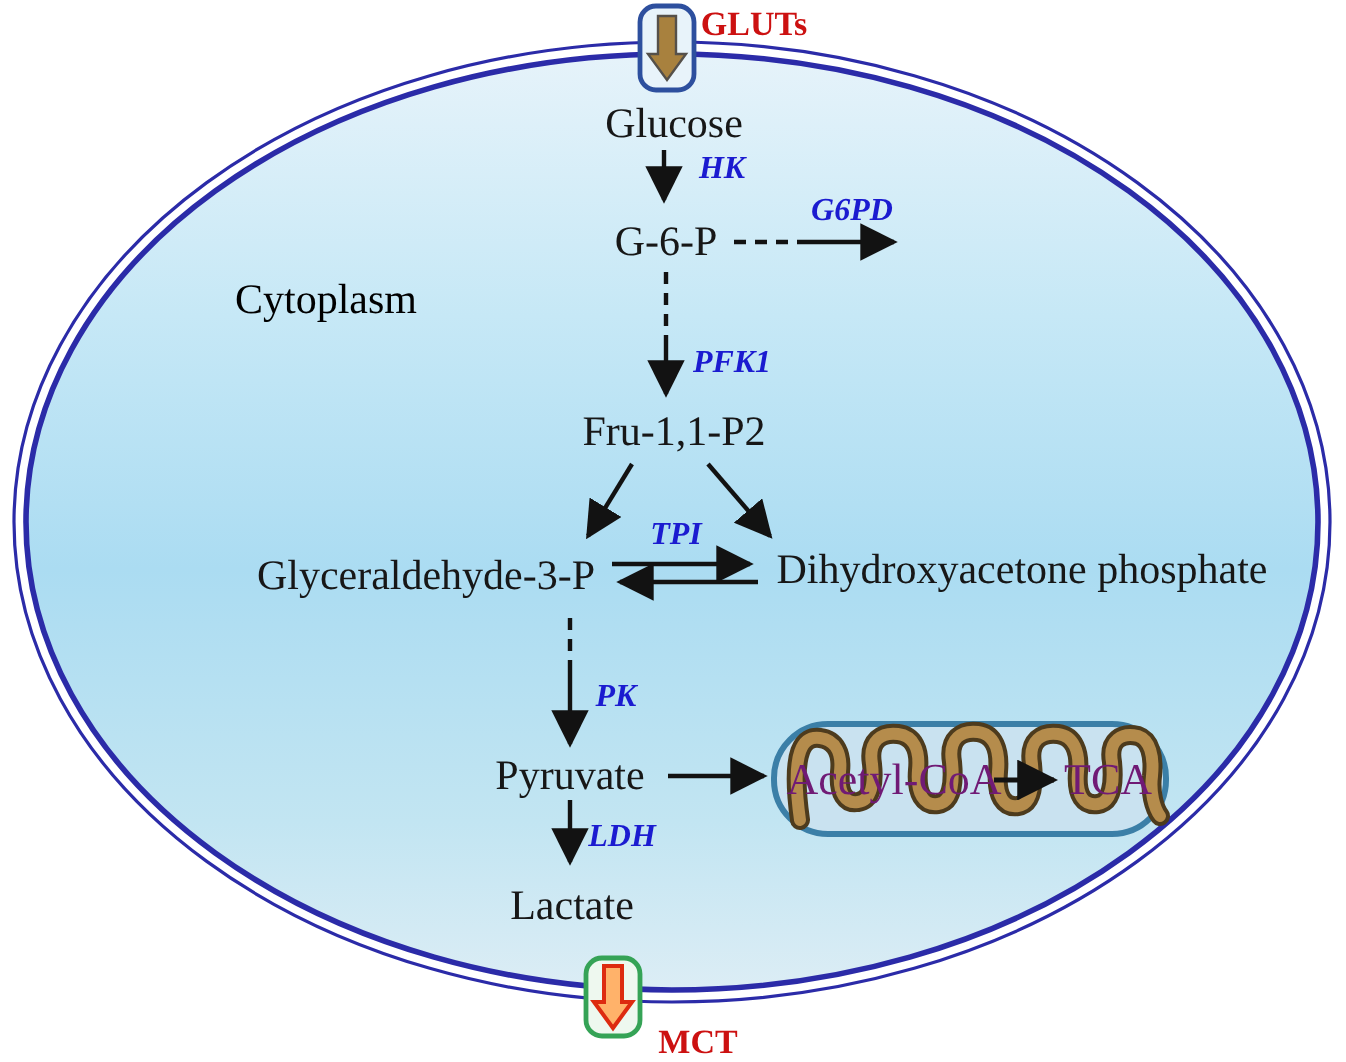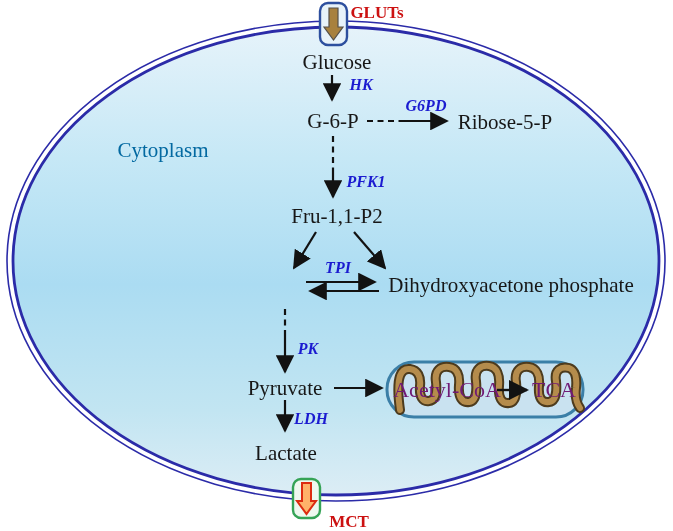--- a/index.html
+++ b/index.html
@@ -9,21 +9,21 @@
   }
   .stage svg{position:absolute;left:0;top:0;}
   .lbl{
     position:absolute;transform:translate(-50%,-50%);
     white-space:nowrap;line-height:1;z-index:5;
   }
   .met{font-size:21px;color:#171717;}
   .met-sm{font-size:22px;color:#701a75;}
   .enz{font-size:16px;font-weight:700;color:#1b1bd0;font-style:italic;}
   .trans{font-size:17px;font-weight:700;color:#cc1111;}
-  .comp{font-size:21px;color:#0369a1;}
+  .comp{font-size:21px;color:#000000;}
 </style>
 </head>
 <body>
 
 <div class="stage">
 
   <svg width="673" height="531" viewBox="0 0 673 531">
     <defs>
       <linearGradient id="cellgrad" x1="0" y1="0" x2="0" y2="1">
         <stop offset="0" stop-color="#e6f3fa"></stop>
@@ -102,30 +102,30 @@
   <div class="lbl trans" style="left:377px;top:12px">GLUTs</div>
 
   <div class="lbl met" style="left:337px;top:62px">Glucose</div>
 
   <div class="lbl enz" style="left:361px;top:85px">HK</div>
 
   <div class="lbl met" style="left:333px;top:121px">G-6-P</div>
 
   <div class="lbl enz" style="left:426px;top:106px">G6PD</div>
 
-  <div class="lbl met" style="left:505px;top:122px">Ribose-5-P</div>
 
   <div class="lbl comp" style="left:163px;top:150px">Cytoplasm</div>
 
   <div class="lbl enz" style="left:366px;top:182px">PFK1</div>
 
   <div class="lbl met" style="left:337px;top:216px">Fru-1,1-P2</div>
 
   <div class="lbl enz" style="left:338px;top:268px">TPI</div>
 
+  <div class="lbl met" style="left:213px;top:288px">Glyceraldehyde-3-P</div>
 
   <div class="lbl met" style="left:511px;top:285px">Dihydroxyacetone phosphate</div>
 
   <div class="lbl enz" style="left:308px;top:349px">PK</div>
 
   <div class="lbl met" style="left:285px;top:388px">Pyruvate</div>
 
   <div class="lbl met-sm" style="left:447px;top:390px">Acetyl-CoA</div>
 
   <div class="lbl met-sm" style="left:554px;top:390px">TCA</div>

